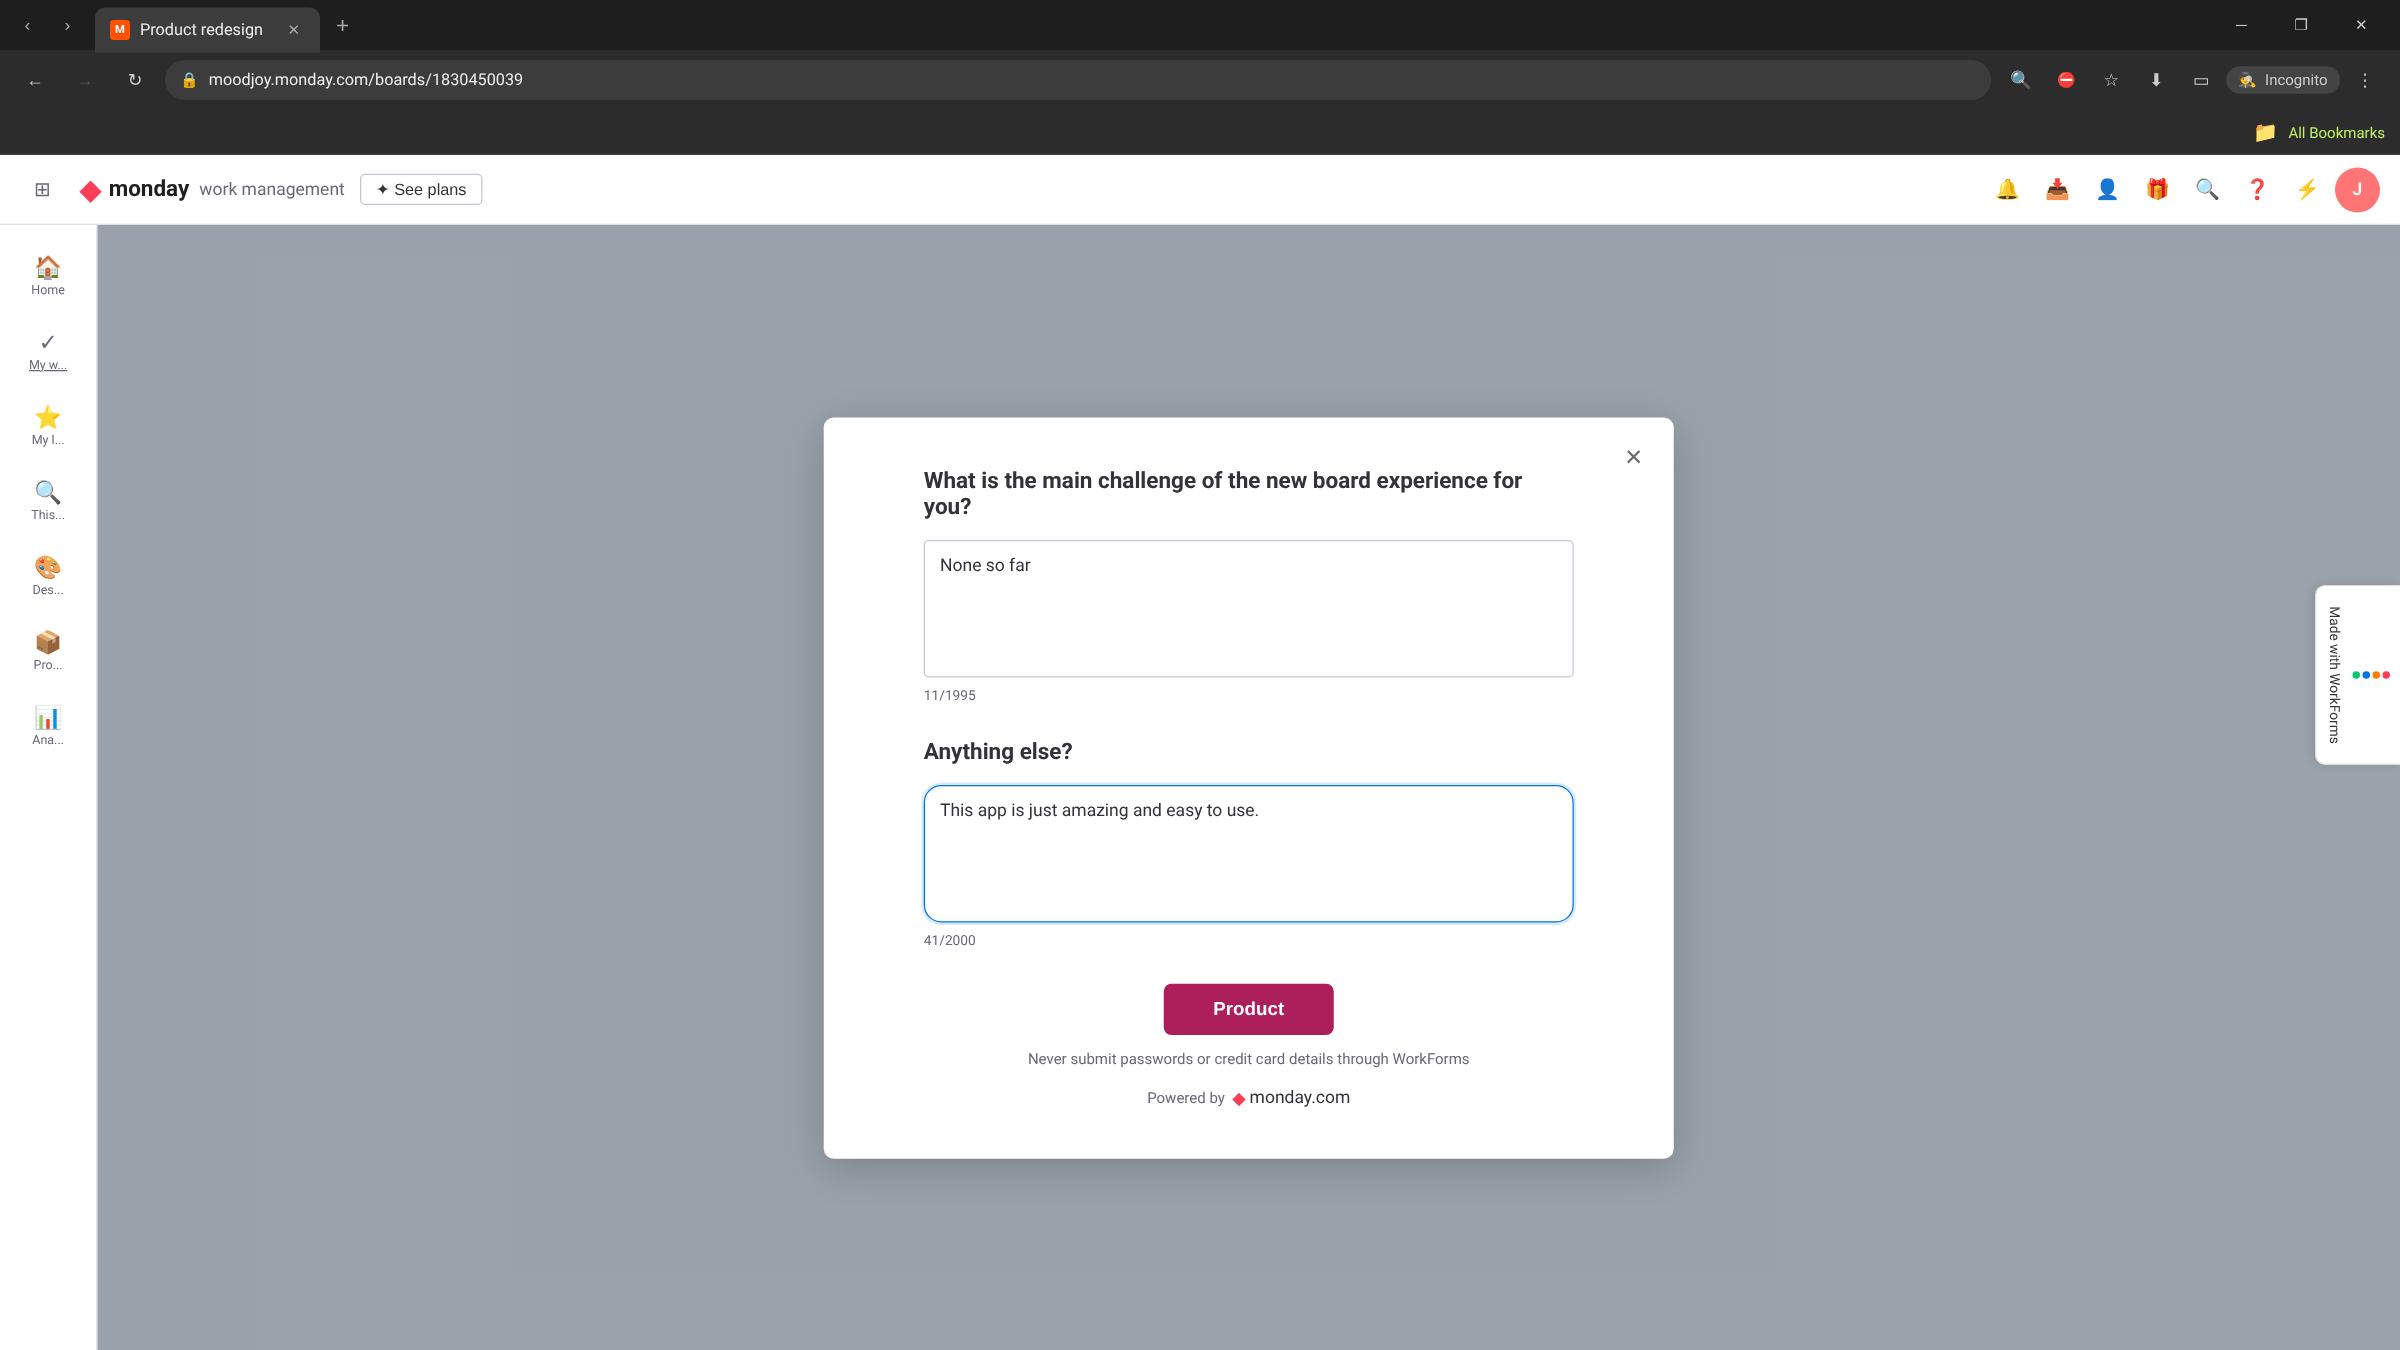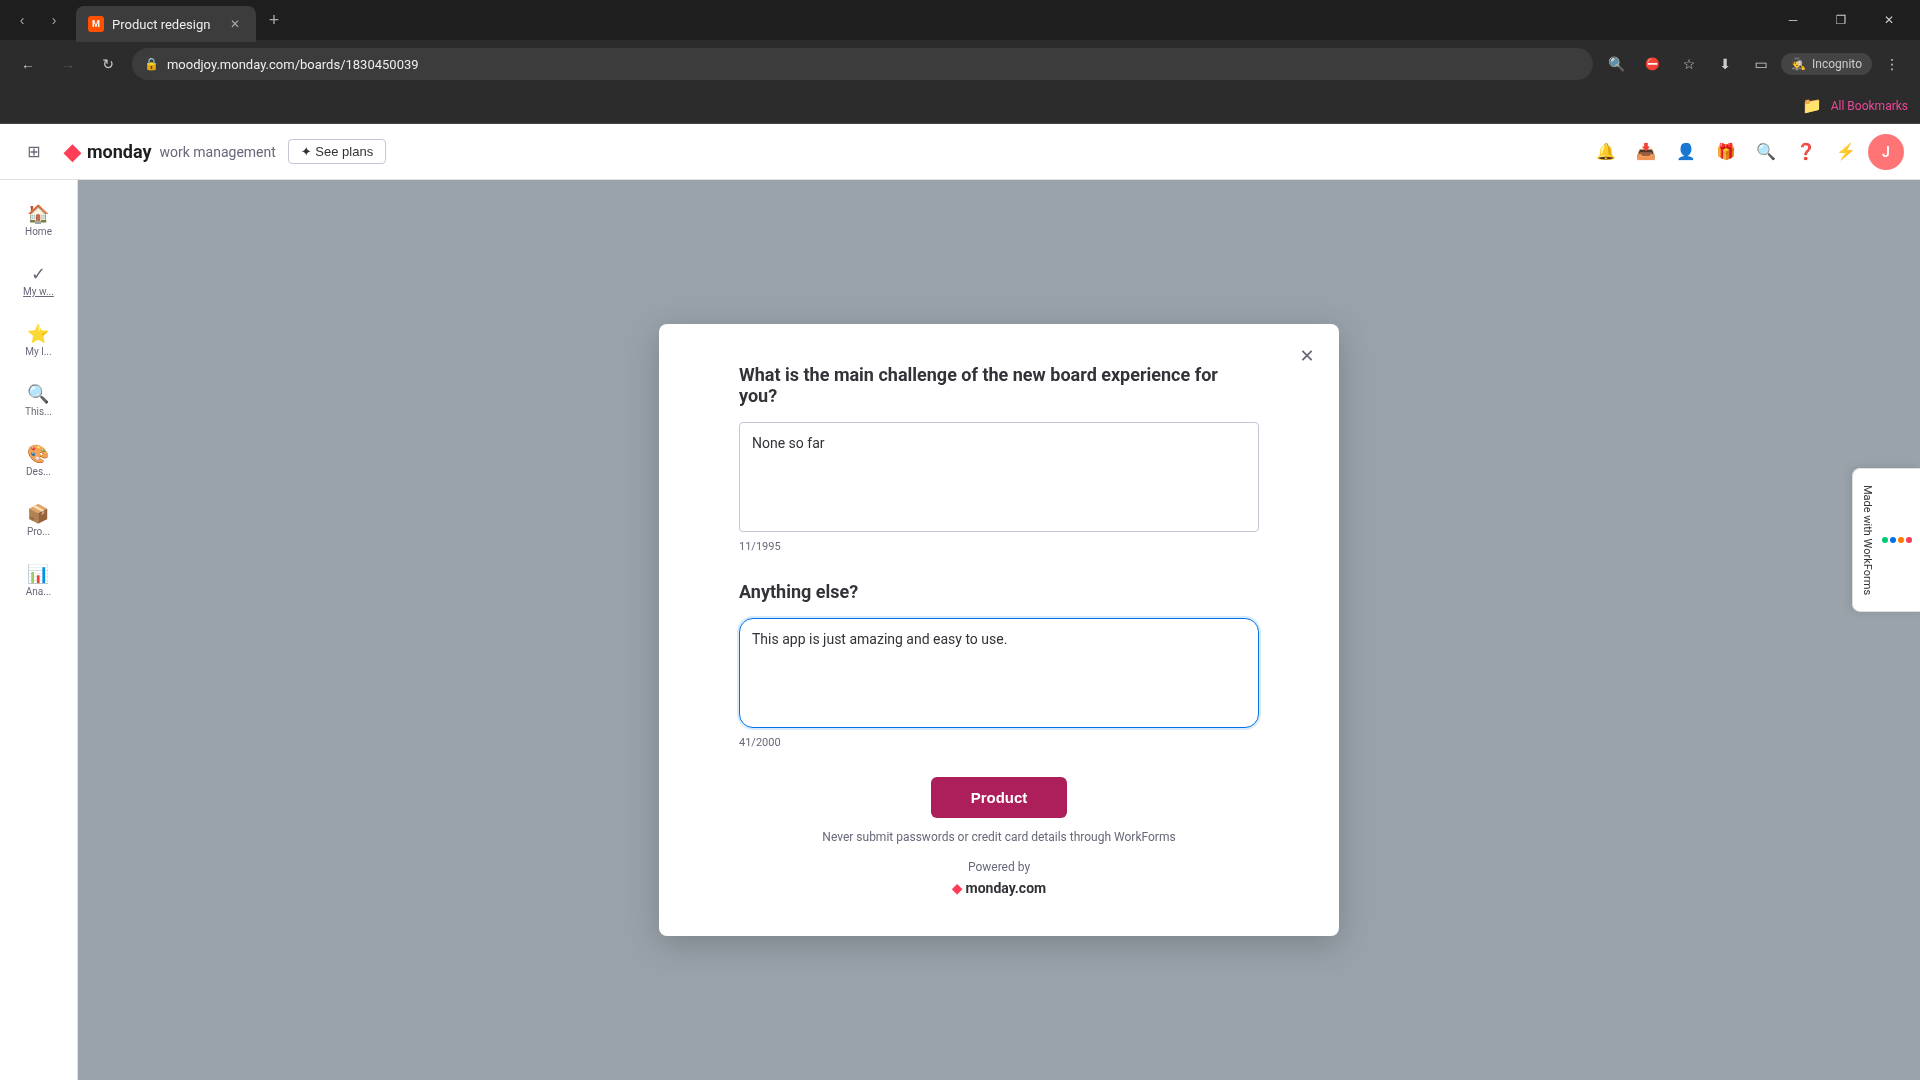--- a/index.html
+++ b/index.html
@@ -204,21 +204,21 @@
       height: 36px;
       background: #2c2c2c;
       border-bottom: 1px solid #444;
       display: flex;
       align-items: center;
       padding: 0 12px;
       gap: 8px;
     }
 
     .bookmarks-label {
-      color: #ec4899;
+      color: #bef264;
       font-size: 12px;
     }
 
     
     .app-area {
       width: 100%;
       height: calc(1080px - 40px - 48px - 36px);
       background: #f5f6f8;
       position: relative;
     }
@@ -436,21 +436,20 @@
     }
 
     .powered-by {
       text-align: center;
       font-size: 12px;
       color: #676879;
       display: flex;
       align-items: center;
       justify-content: center;
       gap: 6px;
-      flex-direction: column;
     }
 
     
     .workforms-tab {
       position: absolute;
       right: -2px;
       top: 50%;
       transform: translateY(-50%);
       writing-mode: vertical-rl;
       text-orientation: mixed;
@@ -627,21 +626,21 @@
           </div>
 
           <button class="submit-btn">Product</button>
 
           <div class="privacy-notice">Never submit passwords or credit card details through WorkForms</div>
 
           <div class="powered-by">
             <span>Powered by</span>
             <span style="display:flex;align-items:center;gap:3px;">
               <span style="color:#ff3d57;font-size:14px;">◆</span>
-              <span style="font-weight:700;font-size:14px;color:#323338;">monday.com</span>
+              <span style="font-weight:400;font-size:14px;color:#323338;">monday.com</span>
             </span>
           </div>
 
         </div>
 
         <div class="workforms-tab" style="position:fixed;right:0;top:50%;transform:translateY(-50%);">
           <div class="workforms-dots">
             <div class="dot" style="background:#ff3d57;"></div>
             <div class="dot" style="background:#ff7b00;"></div>
             <div class="dot" style="background:#0073ea;"></div>

